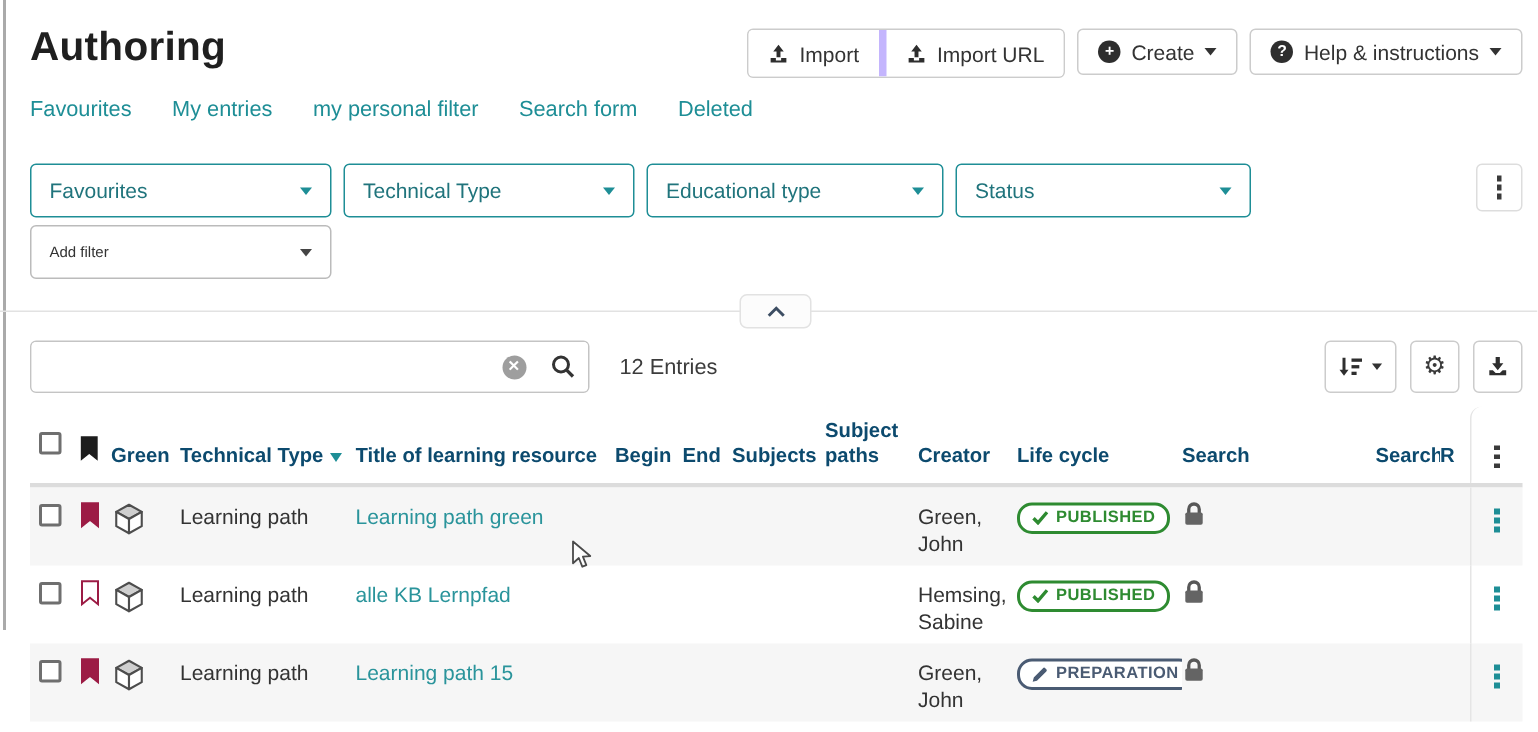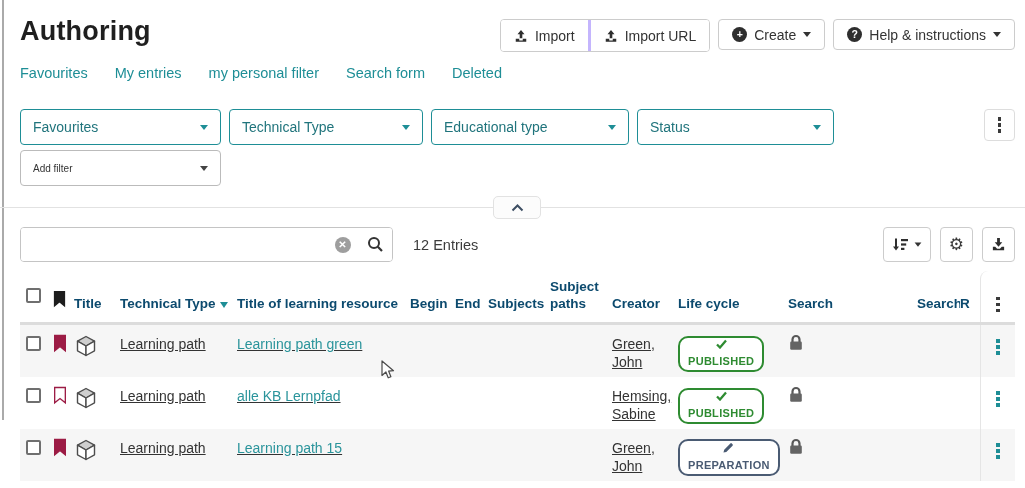--- a/index.html
+++ b/index.html
@@ -9,21 +9,21 @@
   .winborder { position:absolute; left:2px; top:0; width:2px; height:100%; background:#aaaaaa; }
 
   
   .topbar { display:flex; justify-content:space-between; align-items:flex-start; padding:16px 10px 0 20px; }
   .page-title { font-size:27px; font-weight:bold; color:#1f1f1f; letter-spacing:.2px; }
   .actionbar { display:flex; gap:8px; margin-top:3px;margin-left:40px; }
   .btn { display:inline-flex; align-items:center; gap:7px; height:31px; padding:0 13px;
     background:#fff; border:1px solid #ccc; border-radius:4px; font-size:14px; color:#333; cursor:pointer; white-space:nowrap; }
   .btn-group { display:inline-flex; border:1px solid #ccc; border-radius:4px; overflow:hidden; }
   .btn-group .btn { border:none; border-radius:0; }
-  .btn-group .btn + .btn { border-left:3px solid #c4b5fd; }
+  .btn-group .btn + .btn { border-left:5px solid #c4b5fd; }
   .caret-down { width:0; height:0; border-left:4px solid transparent; border-right:4px solid transparent; border-top:5px solid #333; display:inline-block; }
   .circle-glyph { width:15px; height:15px; border-radius:50%; background:#2e2e2e; color:#fff; font-size:10.5px;
     font-weight:bold; display:inline-flex; align-items:center; justify-content:center; line-height:1; }
   .icon-svg { display:inline-block; }
 
   
   .tabs { display:flex; gap:27px; padding-left:20px; margin-top:13px; font-size:14.5px; }
   .tab { color:#1e8e96; padding-bottom:9px; border-bottom:4px solid transparent; cursor:pointer; }
   .tab.active { border-bottom-color:#1e8e96; }
 
@@ -63,34 +63,34 @@
   .gear-glyph { font-size:17px; color:#3a3a3a; line-height:1; font-family:"DejaVu Sans",sans-serif; }
 
   
   .table { margin:9px 10px 0 20px; width:995px; }
   .tgrid { display:grid; grid-template-columns:6px 26px 22px 46px 117px 173px 45px 33px 62px 62px 66px 110px 129px 43px 20px 35px; }
   .thead { align-items:end; padding-bottom:0; border-bottom:3px solid #dcdcdc; min-height:54px; }
   .th { font-size:13.5px; font-weight:bold; color:#0c4a6e; padding-bottom:9px; line-height:1.25; white-space:nowrap; overflow:hidden; }
   .th.wrap { white-space:normal; }
   .sort-caret { width:0; height:0; border-left:4.5px solid transparent; border-right:4.5px solid transparent;
     border-top:6px solid #1e8e96; display:inline-block; margin-left:4px; vertical-align:middle; }
-  .trow { min-height:52px; align-items:start; padding-top:0;text-decoration:underline; }
+  .trow { min-height:52px; align-items:start; padding-top:0; }
   .trow.alt { background:#f6f6f6; }
   .cell { font-size:14px; padding-top:10px; line-height:1.3; white-space:nowrap; overflow:hidden; }
   .cell.icon-cell { padding-top:9px; }
   .title-link { color:#2a949b; cursor:pointer; }
   .checkbox { width:15px; height:15px; border:2px solid #6f6f6f; border-radius:2px; background:#fff; margin-top:11px; cursor:pointer; }
   .thead .checkbox { margin-top:0; margin-bottom:10px; }
   .bookmark-svg .bm-shape { fill:#9c1c45; stroke:#9c1c45; stroke-width:2; }
   .bookmark-svg.outline .bm-shape { fill:none; }
   .bookmark-svg.header .bm-shape { fill:#1d1d1d; stroke:#1d1d1d; }
   .badge { display:inline-flex; align-items:center; gap:5px; border:2px solid; border-radius:10px;
     padding:1px 8px 2px; font-size:11px; font-weight:bold; letter-spacing:.3px; background:#fff; }
-  .badge.published { color:#2e8b31; border-color:#2e8b31;flex-direction:column; }
-  .badge.preparation { color:#4a5b73; border-color:#4a5b73;flex-direction:column; }
+  .badge.published { color:#2e8b31; border-color:#2e8b31; }
+  .badge.preparation { color:#4a5b73; border-color:#4a5b73; }
   .badge .pencil-icon { display:none; }
   .badge.preparation .pencil-icon { display:inline-block; }
   .actions-cell { border-left:1px solid #e5e5e5; height:100%; display:flex; align-items:flex-start; justify-content:center; padding-top:14px; }
   .thead .actions-cell { background:#fff; border-top-left-radius:8px; align-items:flex-end; padding-bottom:10px; padding-top:0; }
   .kebab { display:flex; flex-direction:column; gap:2.5px; cursor:pointer; }
   .kebab i { width:3.5px; height:3.5px; background:#1e8e96; display:block; }
   .kebab.dark i { background:#3a3a3a; }
   .creator-cell { white-space:normal; }
 
   .cursor { position:absolute; left:381px; top:360px; pointer-events:none; z-index:50; }
@@ -223,21 +223,21 @@
     <div class="tgrid thead">
       <div></div>
       <div class="th" style="align-self:end">
           <div class="checkbox"></div>
         </div>
       <div class="th">
         <svg class="bookmark-svg header" width="15" height="18" viewBox="0 0 24 28">
             <path class="bm-shape" d="M4 2 H20 V25 L12 18.5 L4 25 Z"></path>
           </svg>
       </div>
-      <div class="th">Title</div>
+      <div class="th">Green</div>
       <div class="th">
         <span>Technical Type</span><span class="sort-caret"></span>
       </div>
       <div class="th">Title of learning resource</div>
       <div class="th">Begin</div>
       <div class="th">End</div>
       <div class="th">Subjects</div>
       <div class="th wrap">Subject paths</div>
       <div class="th">Creator</div>
       <div class="th">Life cycle</div>

